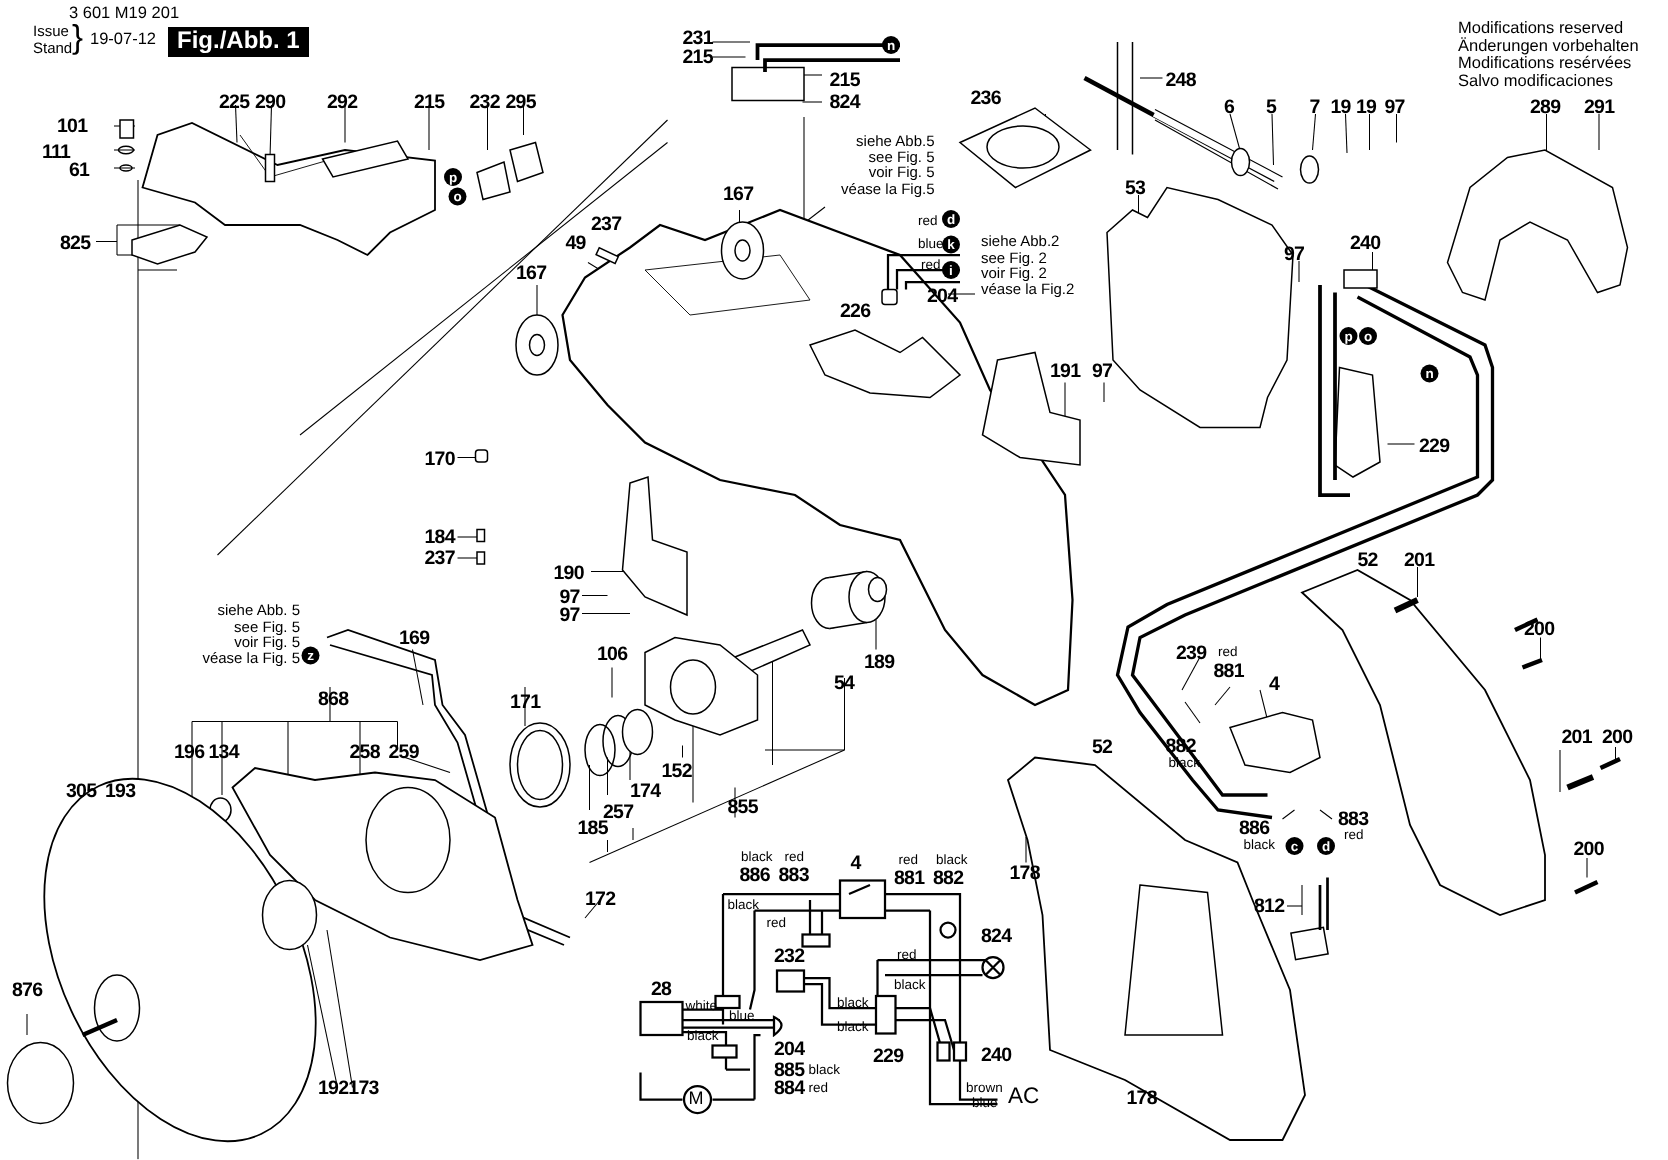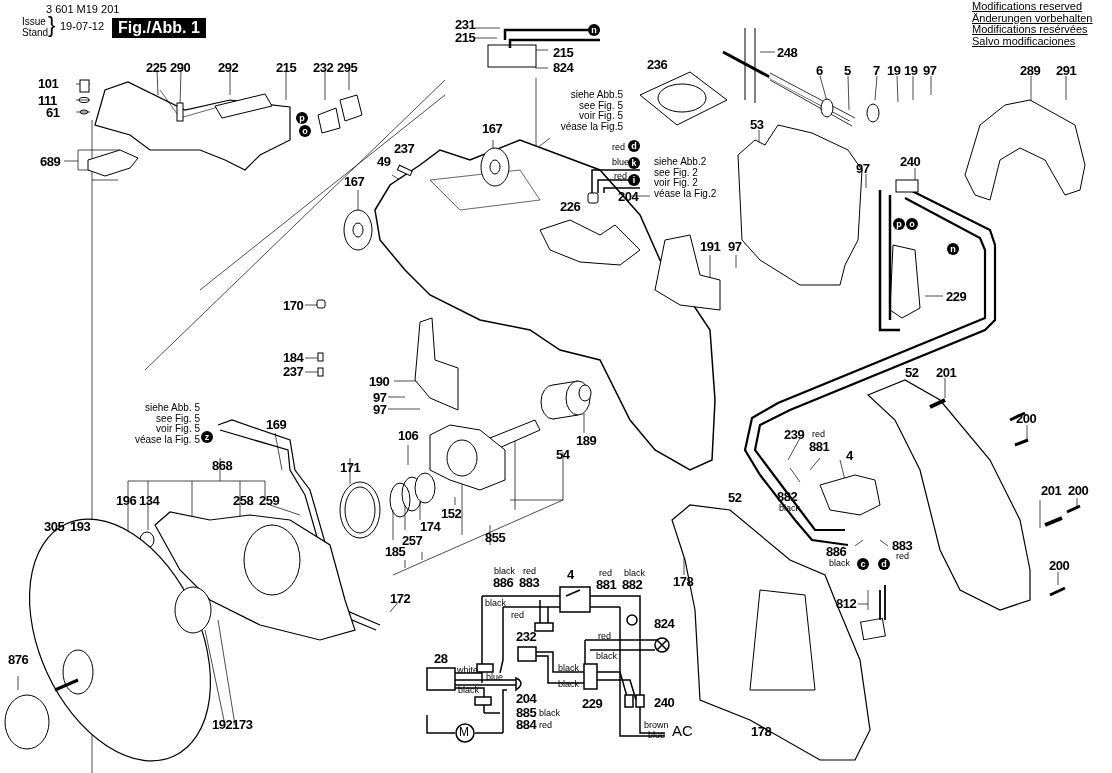--- a/index.html
+++ b/index.html
@@ -3,21 +3,21 @@
 <meta charset="utf-8">
 <style>
   html,body{margin:0;padding:0;background:#fff;}
   body{width:1112px;height:773px;position:relative;overflow:hidden;font-family:"Liberation Sans",sans-serif;color:#000;}
   .abs{position:absolute;}
   .docnum{left:22px;top:3px;font-size:11px;margin-left:24px;}
   .issue{left:22px;top:16px;font-size:10px;line-height:11px;}
   .brace{left:48px;top:14px;font-size:22px;font-weight:300;line-height:22px;}
   .date{left:60px;top:20px;font-size:11px;}
   .figbadge{left:112px;top:18px;background:#000;color:#fff;font-weight:bold;font-size:16px;padding:1px 6px;line-height:18px;}
-  .mods{left:972px;top:1px;font-size:11px;line-height:11.5px;text-decoration:underline;}
+  .mods{left:972px;top:14px;font-size:11px;line-height:11.5px;}
   svg.diag{position:absolute;left:0;top:0;}
   .lbl{position:absolute;font-weight:bold;font-size:13px;letter-spacing:-0.5px;white-space:nowrap;line-height:13px;}
   .small{position:absolute;font-size:9px;white-space:nowrap;line-height:9px;}
   .ref{position:absolute;font-size:10px;line-height:10.5px;text-align:right;white-space:nowrap;}
   .ref.left{text-align:left;}
   .bub{position:absolute;width:12px;height:12px;border-radius:50%;background:#000;color:#fff;font-weight:bold;font-size:9px;line-height:12px;text-align:center;}
 </style>
 </head>
 <body>
 
@@ -292,23 +292,23 @@
     <path d="M484 713 L500 713"></path>
     <path d="M507 690 L503 690 L503 733"></path>
     <path d="M427 715 L427 733 L455 733 M475 733 L503 733"></path>
     <circle cx="465" cy="733" r="9" fill="#fff"></circle>
     <path d="M516 678 Q526 683 516 690 Z" fill="#fff"></path>
     <path d="M650 733 L665 733"></path>
   </g>
 </svg>
 
 <div class="lbl" style="left:38px;top:77px">101</div>
-<div class="lbl" style="left:38px;top:94px">111</div>
+<div class="lbl" style="left:28px;top:94px">111</div>
 <div class="lbl" style="left:46px;top:106px">61</div>
-<div class="lbl" style="left:40px;top:155px">689</div>
+<div class="lbl" style="left:40px;top:155px">825</div>
 <div class="lbl" style="left:146px;top:61px">225</div>
 <div class="lbl" style="left:170px;top:61px">290</div>
 <div class="lbl" style="left:218px;top:61px">292</div>
 <div class="lbl" style="left:276px;top:61px">215</div>
 <div class="lbl" style="left:313px;top:61px">232</div>
 <div class="lbl" style="left:337px;top:61px">295</div>
 <div class="bub" style="left:296px;top:112px">p</div>
 <div class="bub" style="left:299px;top:125px">o</div>
 
 <div class="lbl" style="left:455px;top:18px">231</div>

